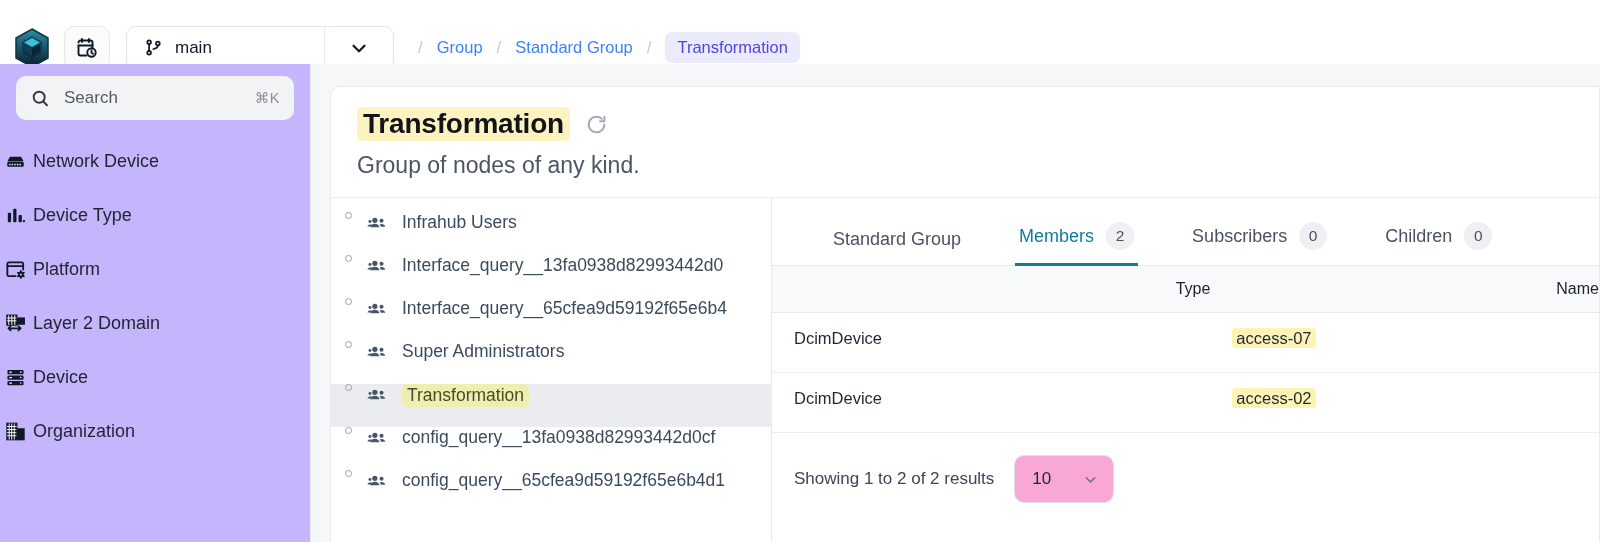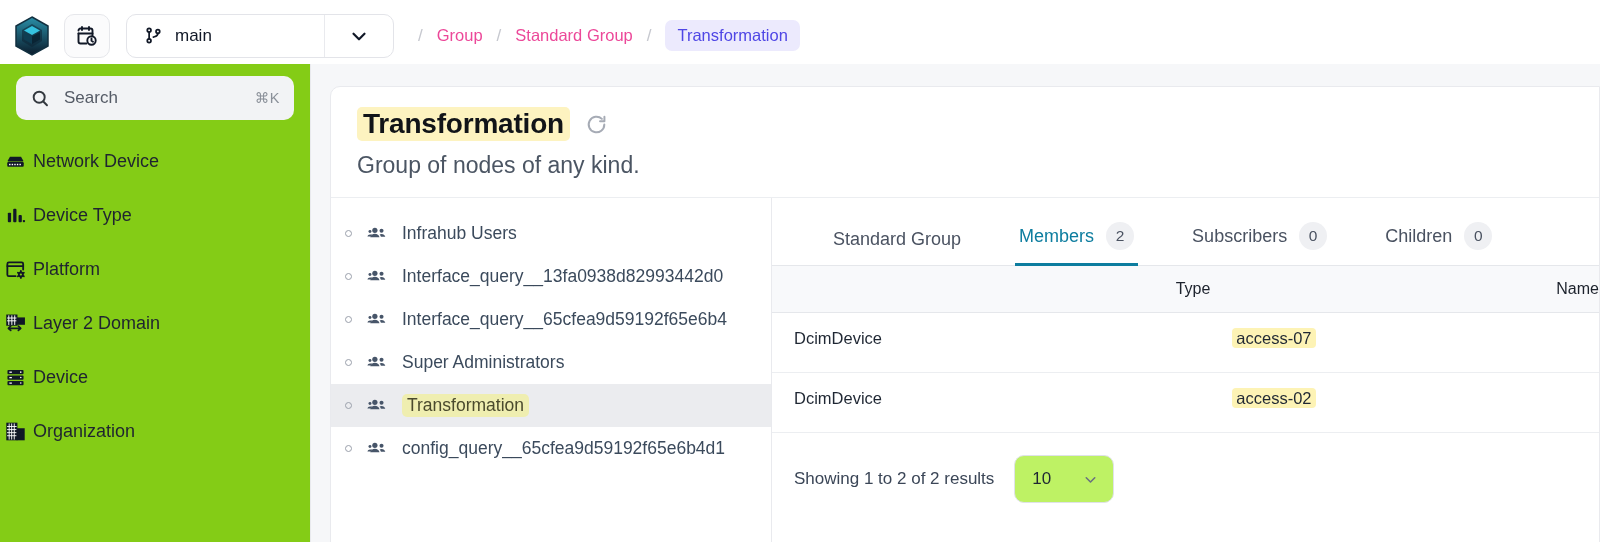--- a/index.html
+++ b/index.html
@@ -5,21 +5,21 @@
   * { box-sizing: border-box; margin: 0; padding: 0; }
   html, body {
     width: 1600px; height: 542px;
     font-family: "Liberation Sans", sans-serif;
     background: #ffffff;
     overflow: hidden;
   }
 
   
   .topbar {
-    position: absolute; top: 4px; left: 0; width: 1600px; height: 64px;
+    position: absolute; top: 16px; left: 0; width: 1600px; height: 64px;
     background: #ffffff;
     border-bottom: 1px solid #e9eaee;
     display: flex; align-items: center;
     padding: 0 0 0 8px;
   }
   .logo-btn {
     width: 40px; height: 40px; margin-left: 4px;
     display: flex; align-items: center; justify-content: center;
     flex: 0 0 auto;
   }
@@ -47,30 +47,30 @@
   .branch-caret {
     width: 68px; display: flex; align-items: center; justify-content: center;
   }
 
   
   .crumbs {
     display: flex; align-items: center; margin-left: 10px; gap: 0;
     font-size: 16.5px;
   }
   .crumb-sep { color: #c6c8cf; padding: 0 14px; font-size: 17px; }
-  .crumb { color: #ec4899; white-space: nowrap; }
+  .crumb { color: #3b82f6; white-space: nowrap; }
   .crumb.active {
     color: #4f46e5; background: #eceafd;
     padding: 6px 12px; border-radius: 7px;
   }
 
   
   .sidebar {
     position: absolute; top: 64px; left: 0; width: 311px; height: 478px;
-    background: #84cc16; border-right: 1px solid #e9eaee;
+    background: #c4b5fd; border-right: 1px solid #e9eaee;
     padding-top: 12px;
   }
   .search-box {
     margin: 0 16px; height: 44px; border-radius: 10px;
     background: #f2f3f5;
     display: flex; align-items: center; padding: 0 14px; gap: 13px;
   }
   .search-label { font-size: 17px; color: #555b66; flex: 1 1 auto; }
   .search-kbd { font-size: 14.5px; color: #8a9099; letter-spacing: .5px; }
 
@@ -107,21 +107,21 @@
   .page-sub { margin-top: 11px; font-size: 23px; color: #4b5563; }
 
   .card-body { flex: 1 1 auto; display: flex; min-height: 0; }
 
   
   .grouplist {
     width: 441px; flex: 0 0 441px; border-right: 1px solid #e9eaee;
     padding: 14px 0 0 0; overflow: hidden; position: relative;
   }
   .grow {
-    height: 43px; display: flex; align-items: center; gap: 14px;
+    height: 43px; display: flex; align-items: flex-start; gap: 14px;
     padding: 0 10px 0 14px; white-space: nowrap;
   }
   .grow.sel { background: #ebecef; }
   .grow-dot {
     width: 7px; height: 7px; border-radius: 50%;
     border: 1.4px solid #9aa0ab; flex: 0 0 7px;
   }
   .grow-icon { width: 22px; height: 22px; flex: 0 0 22px; display: flex; align-items: center; justify-content: center; }
   .grow-label { font-size: 17.5px; color: #3b4a5c; }
   .grow.sel .grow-label {
@@ -163,21 +163,21 @@
   .col-name { width: 47%; }
   .hl { background: #fdf3b5; border-radius: 4px; padding: 1px 4px; }
 
   .pager {
     display: flex; align-items: center; gap: 20px;
     padding: 22px 0 0 22px;
   }
   .pager-text { font-size: 17px; color: #3b4657; }
   .pager-select {
     width: 100px; height: 48px; border: 1px solid #dfe2e8; border-radius: 10px;
-    background: #bef264; display: flex; align-items: center;
+    background: #f9a8d4; display: flex; align-items: center;
     justify-content: space-between; padding: 0 14px 0 17px;
   }
   .pager-val { font-size: 17px; color: #1f2733; }
 </style>
 </head>
 <body>
 
 <div class="topbar">
 
   <div class="logo-btn">
@@ -426,20 +426,34 @@
                 <circle cx="16.6" cy="8.9" r="2.3"></circle>
                 <circle cx="3.4" cy="9.6" r="1.7"></circle>
               <path d="M3.4 13.1c-1.4 0-2.6.9-2.9 2.2h4.2c.2-.9.7-1.6 1.4-2.2H3.4z"></path>
               <path d="M9 12.4c-2.6 0-4.8 1.6-5.3 3.9h10.6c-.5-2.3-2.7-3.9-5.3-3.9z"></path>
               <path d="M16.6 12.6c-.8 0-1.6.2-2.2.6.7.7 1.2 1.6 1.5 2.6h5c-.4-1.9-2.2-3.2-4.3-3.2z"></path>
             </svg>
           </span>
           <span class="grow-label">Transformation</span>
         </div>
 
+        <div class="grow">
+          <span class="grow-dot"></span>
+          <span class="grow-icon">
+            <svg width="21" height="21" viewBox="0 0 24 24" fill="#475569">
+              <circle cx="9" cy="8.3" r="3"></circle>
+                <circle cx="16.6" cy="8.9" r="2.3"></circle>
+                <circle cx="3.4" cy="9.6" r="1.7"></circle>
+              <path d="M3.4 13.1c-1.4 0-2.6.9-2.9 2.2h4.2c.2-.9.7-1.6 1.4-2.2H3.4z"></path>
+              <path d="M9 12.4c-2.6 0-4.8 1.6-5.3 3.9h10.6c-.5-2.3-2.7-3.9-5.3-3.9z"></path>
+              <path d="M16.6 12.6c-.8 0-1.6.2-2.2.6.7.7 1.2 1.6 1.5 2.6h5c-.4-1.9-2.2-3.2-4.3-3.2z"></path>
+            </svg>
+          </span>
+          <span class="grow-label">config_query__13fa0938d82993442d0cf</span>
+        </div>
 
         <div class="grow">
           <span class="grow-dot"></span>
           <span class="grow-icon">
             <svg width="21" height="21" viewBox="0 0 24 24" fill="#475569">
               <circle cx="9" cy="8.3" r="3"></circle>
                 <circle cx="16.6" cy="8.9" r="2.3"></circle>
                 <circle cx="3.4" cy="9.6" r="1.7"></circle>
               <path d="M3.4 13.1c-1.4 0-2.6.9-2.9 2.2h4.2c.2-.9.7-1.6 1.4-2.2H3.4z"></path>
               <path d="M9 12.4c-2.6 0-4.8 1.6-5.3 3.9h10.6c-.5-2.3-2.7-3.9-5.3-3.9z"></path>

